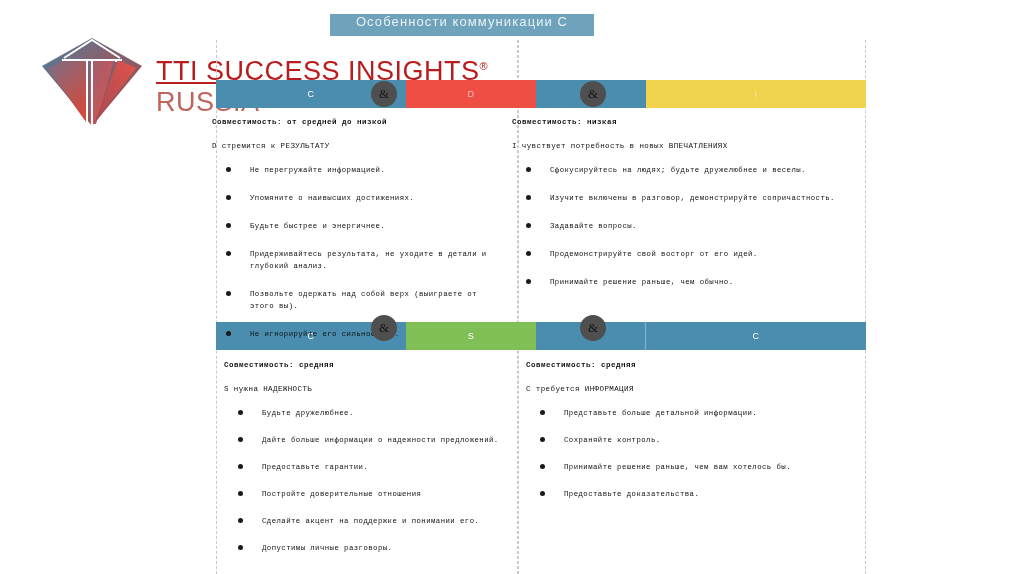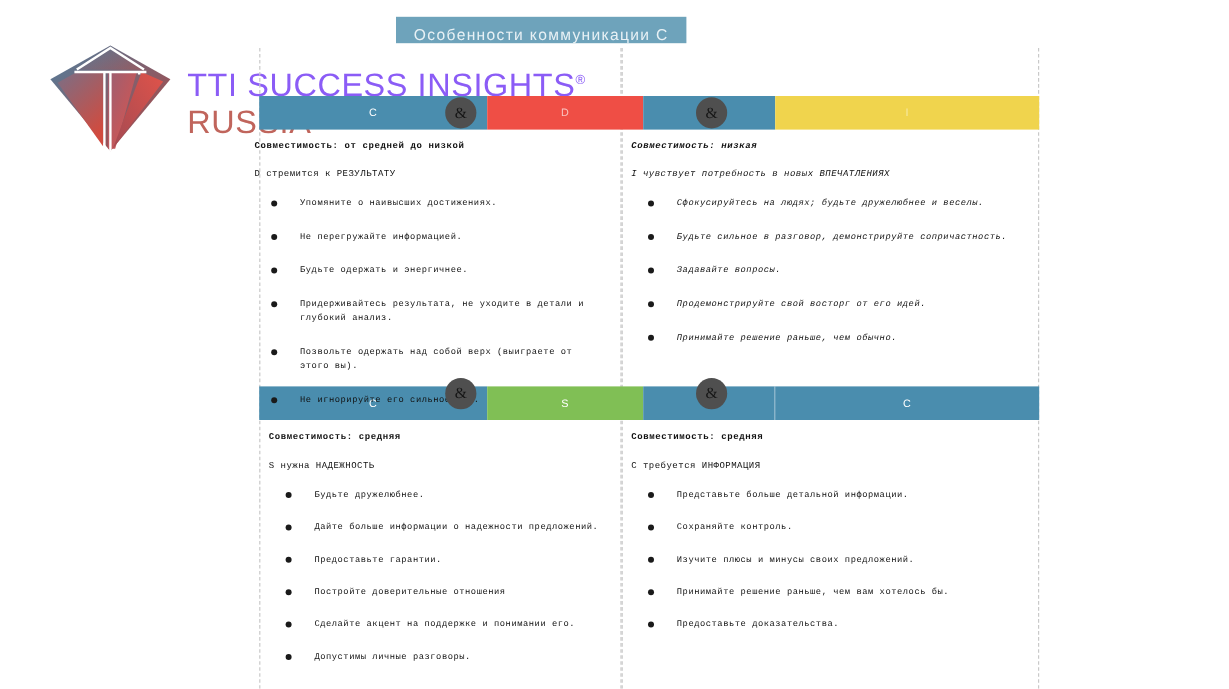--- a/index.html
+++ b/index.html
@@ -14,25 +14,25 @@
     overflow: hidden;
     font-family: "Liberation Serif", "DejaVu Serif", serif;
     color: #1a1a1a;
   }
 
   
   .title-bar {
     position: absolute;
     left: 330px;
     top: 14px;
-    width: 242px;
+    width: 264px;
     height: 22px;
     background: #6ea3bb;
     display: flex;
-    align-items: flex-end;
+    align-items: flex-start;
     justify-content: center;
   }
   .title-bar .title-text {
     font-family: "Liberation Sans", sans-serif;
     font-size: 13px;
     letter-spacing: 1.1px;
     color: #e8f1f5;
     white-space: nowrap;
   }
 
@@ -54,22 +54,23 @@
   .logo-text {
     position: absolute;
     left: 118px;
     top: 22px;
     line-height: 1.0;
   }
   .logo-line1 {
     font-family: "Liberation Sans", sans-serif;
     font-size: 27px;
     letter-spacing: 0.5px;
-    color: #8b5cf6;
-    white-space: nowrap;
+    color: #b91c1c;
+    white-space: nowrap;
+    text-decoration: underline;
   }
   .logo-line1 .reg {
     font-size: 11px;
     vertical-align: super;
   }
   .logo-line2 {
     font-family: "Liberation Sans", sans-serif;
     font-size: 27px;
     letter-spacing: 0.5px;
     color: #c0655c;
@@ -149,21 +150,21 @@
   .amp.a2 { left: 580px; top: 81px; }
   .amp.a3 { left: 371px; top: 315px; }
   .amp.a4 { left: 580px; top: 315px; }
 
   
   .panel {
     position: absolute;
     box-sizing: border-box;
   }
   .panel.tl { left: 212px; top: 118px; width: 290px; }
-  .panel.tr { left: 526px; top: 118px; width: 334px; font-style: italic; }
+  .panel.tr { left: 512px; top: 118px; width: 334px; }
   .panel.bl { left: 224px; top: 361px; width: 290px; }
   .panel.br { left: 526px; top: 361px; width: 334px; }
 
   .panel-heading {
     font-family: "Liberation Mono", "DejaVu Sans Mono", monospace;
     font-size: 7.5px;
     font-weight: bold;
     letter-spacing: 0.5px;
     color: #111;
     margin: 0 0 5px 0;
@@ -299,35 +300,35 @@
     <span>&amp;</span>
   </div>
 <div class="amp a4">
     <span>&amp;</span>
   </div>
 
 <div class="panel tl">
   <div class="panel-heading">Совместимость: от средней до низкой</div>
   <div class="panel-sub">D стремится к РЕЗУЛЬТАТУ</div>
   <ul class="bullets">
+    <li>Не перегружайте информацией.</li>
     <li>Упомяните о наивысших достижениях.</li>
-    <li>Не перегружайте информацией.</li>
-    <li>Будьте одержать и энергичнее.</li>
+    <li>Будьте быстрее и энергичнее.</li>
     <li>Придерживайтесь результата, не уходите в детали и глубокий анализ.</li>
     <li>Позвольте одержать над собой верх (выиграете от этого вы).</li>
     <li>Не игнорируйте его сильное эго.</li>
   </ul>
 </div>
 
 <div class="panel tr">
   <div class="panel-heading">Совместимость: низкая</div>
   <div class="panel-sub">I чувствует потребность в новых ВПЕЧАТЛЕНИЯХ</div>
   <ul class="bullets">
     <li>Сфокусируйтесь на людях; будьте дружелюбнее и веселы.</li>
-    <li>Будьте сильное в разговор, демонстрируйте сопричастность.</li>
+    <li>Изучите включены в разговор, демонстрируйте сопричастность.</li>
     <li>Задавайте вопросы.</li>
     <li>Продемонстрируйте свой восторг от его идей.</li>
     <li>Принимайте решение раньше, чем обычно.</li>
   </ul>
 </div>
 
 <div class="panel bl">
   <div class="panel-heading">Совместимость: средняя</div>
   <div class="panel-sub">S нужна НАДЕЖНОСТЬ</div>
   <ul class="bullets">
@@ -339,17 +340,16 @@
     <li>Допустимы личные разговоры.</li>
   </ul>
 </div>
 
 <div class="panel br">
   <div class="panel-heading">Совместимость: средняя</div>
   <div class="panel-sub">C требуется ИНФОРМАЦИЯ</div>
   <ul class="bullets">
     <li>Представьте больше детальной информации.</li>
     <li>Сохраняйте контроль.</li>
-    <li>Изучите плюсы и минусы своих предложений.</li>
     <li>Принимайте решение раньше, чем вам хотелось бы.</li>
     <li>Предоставьте доказательства.</li>
   </ul>
 </div>
 
 </body></html>

